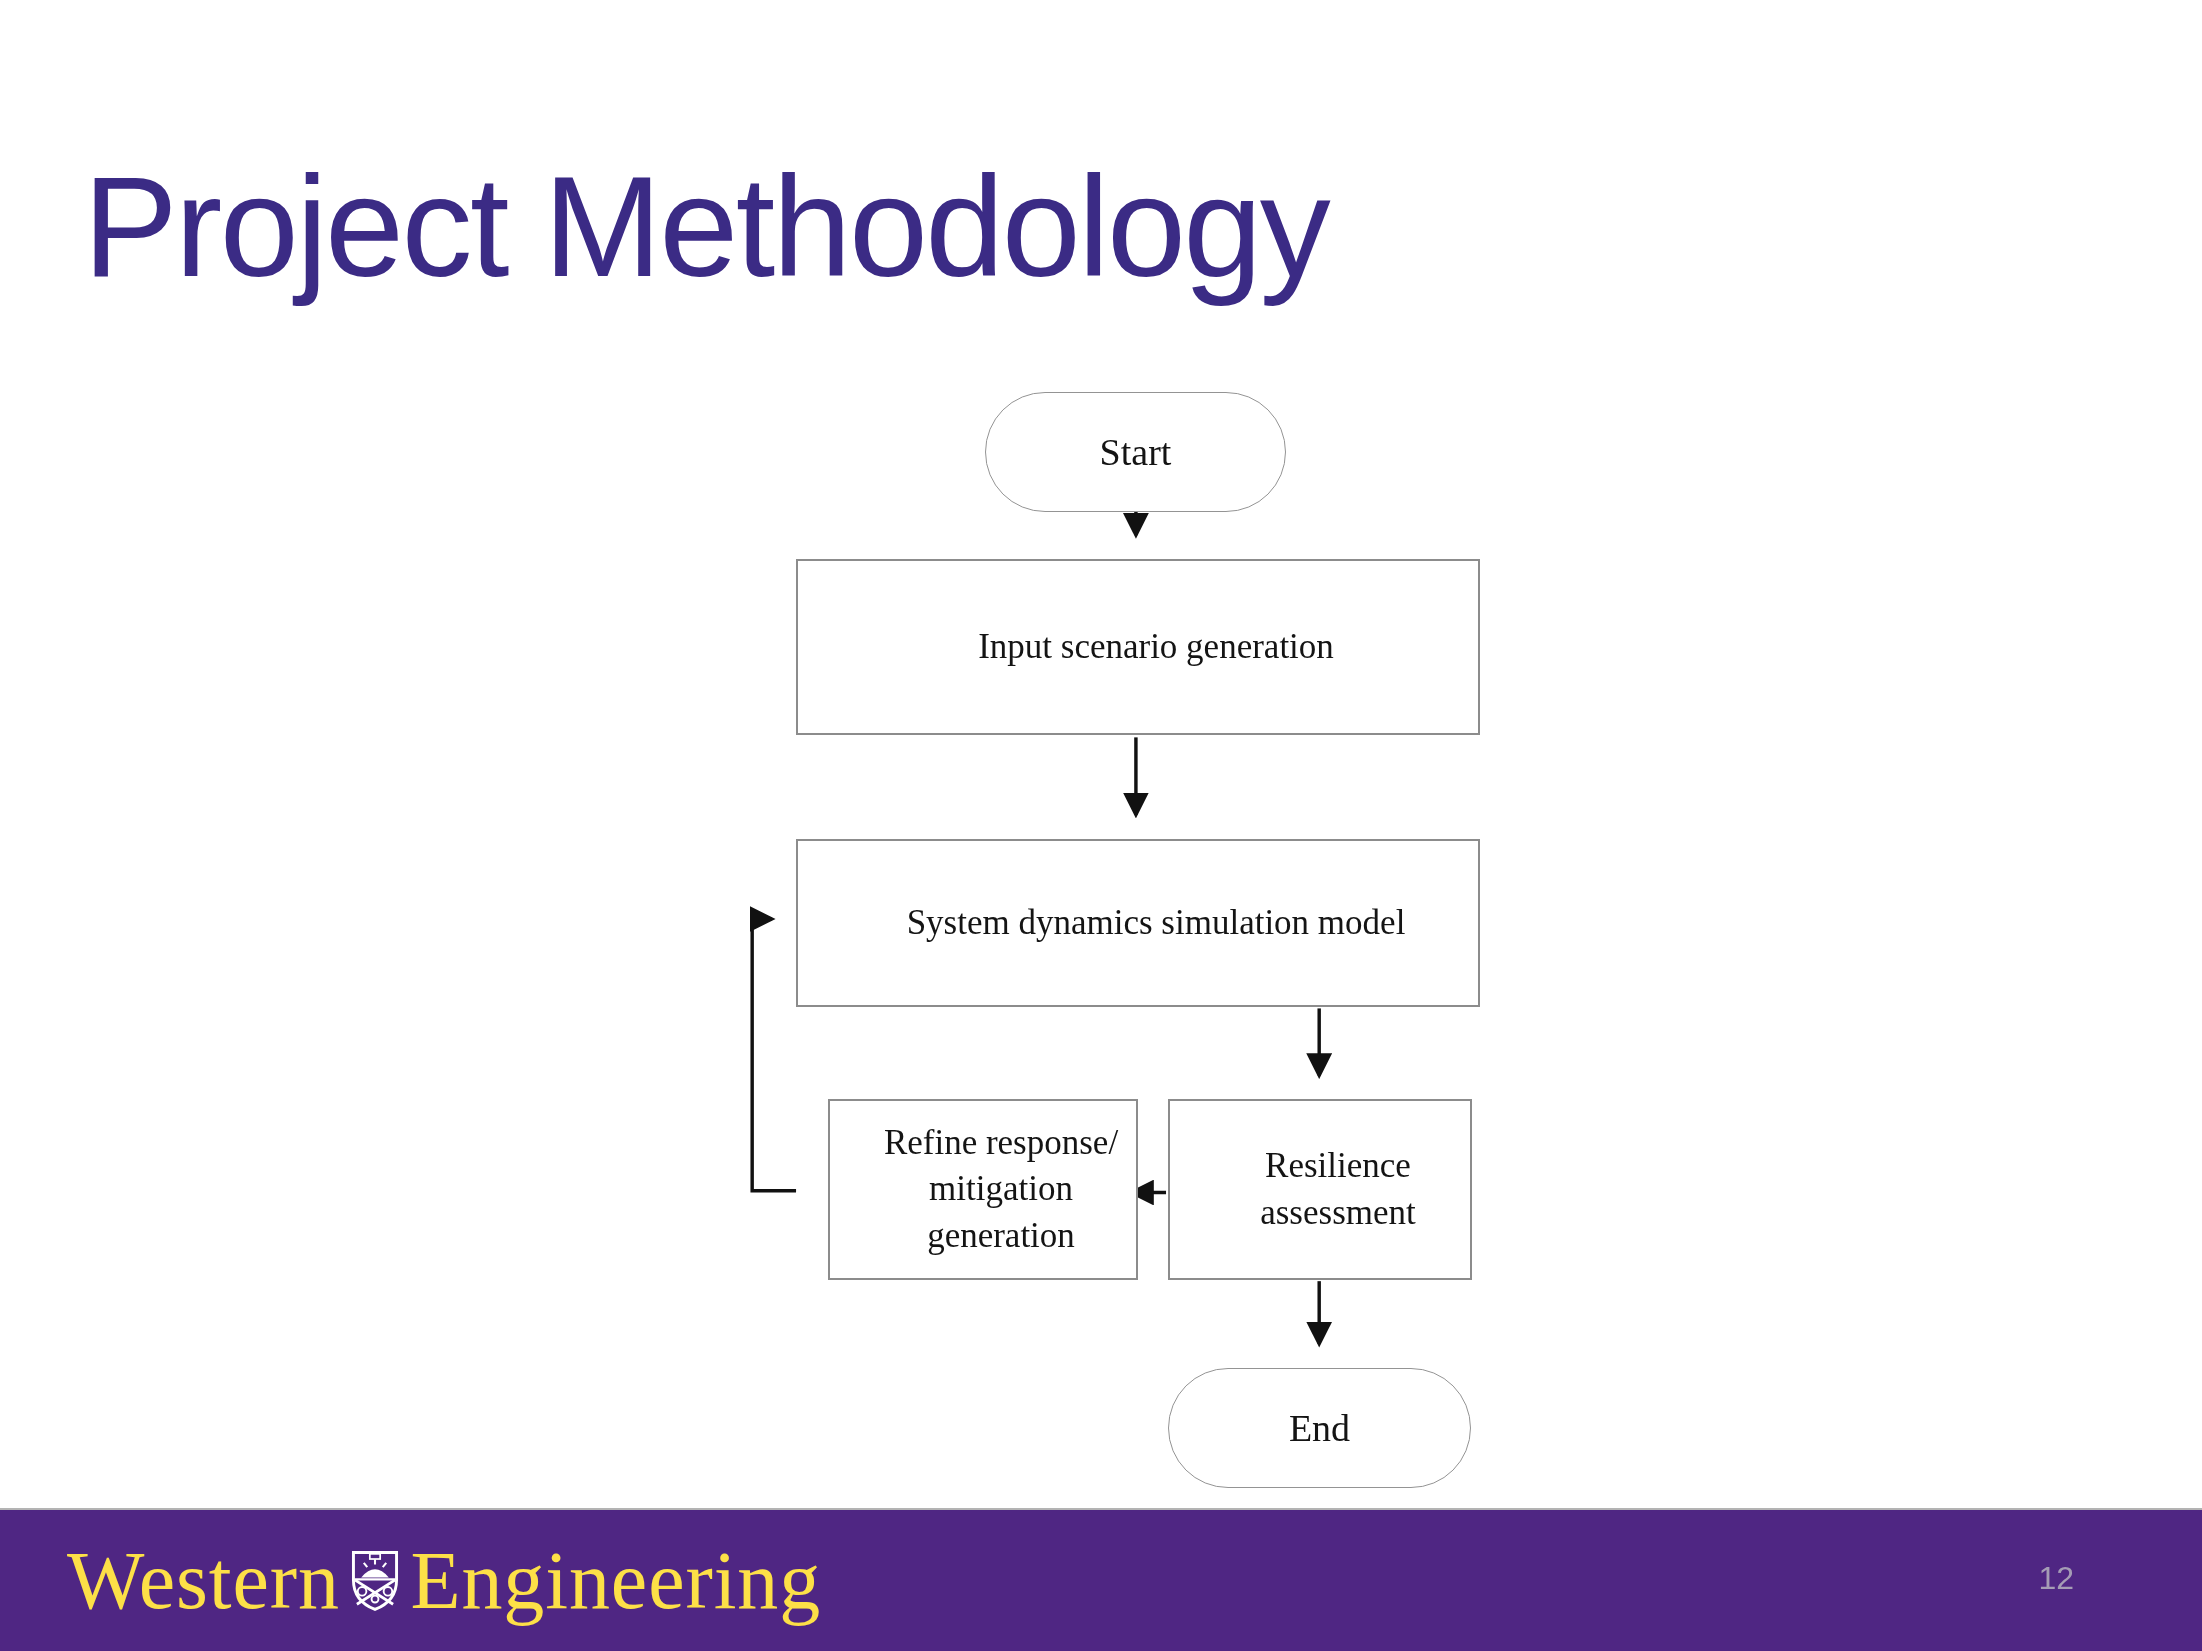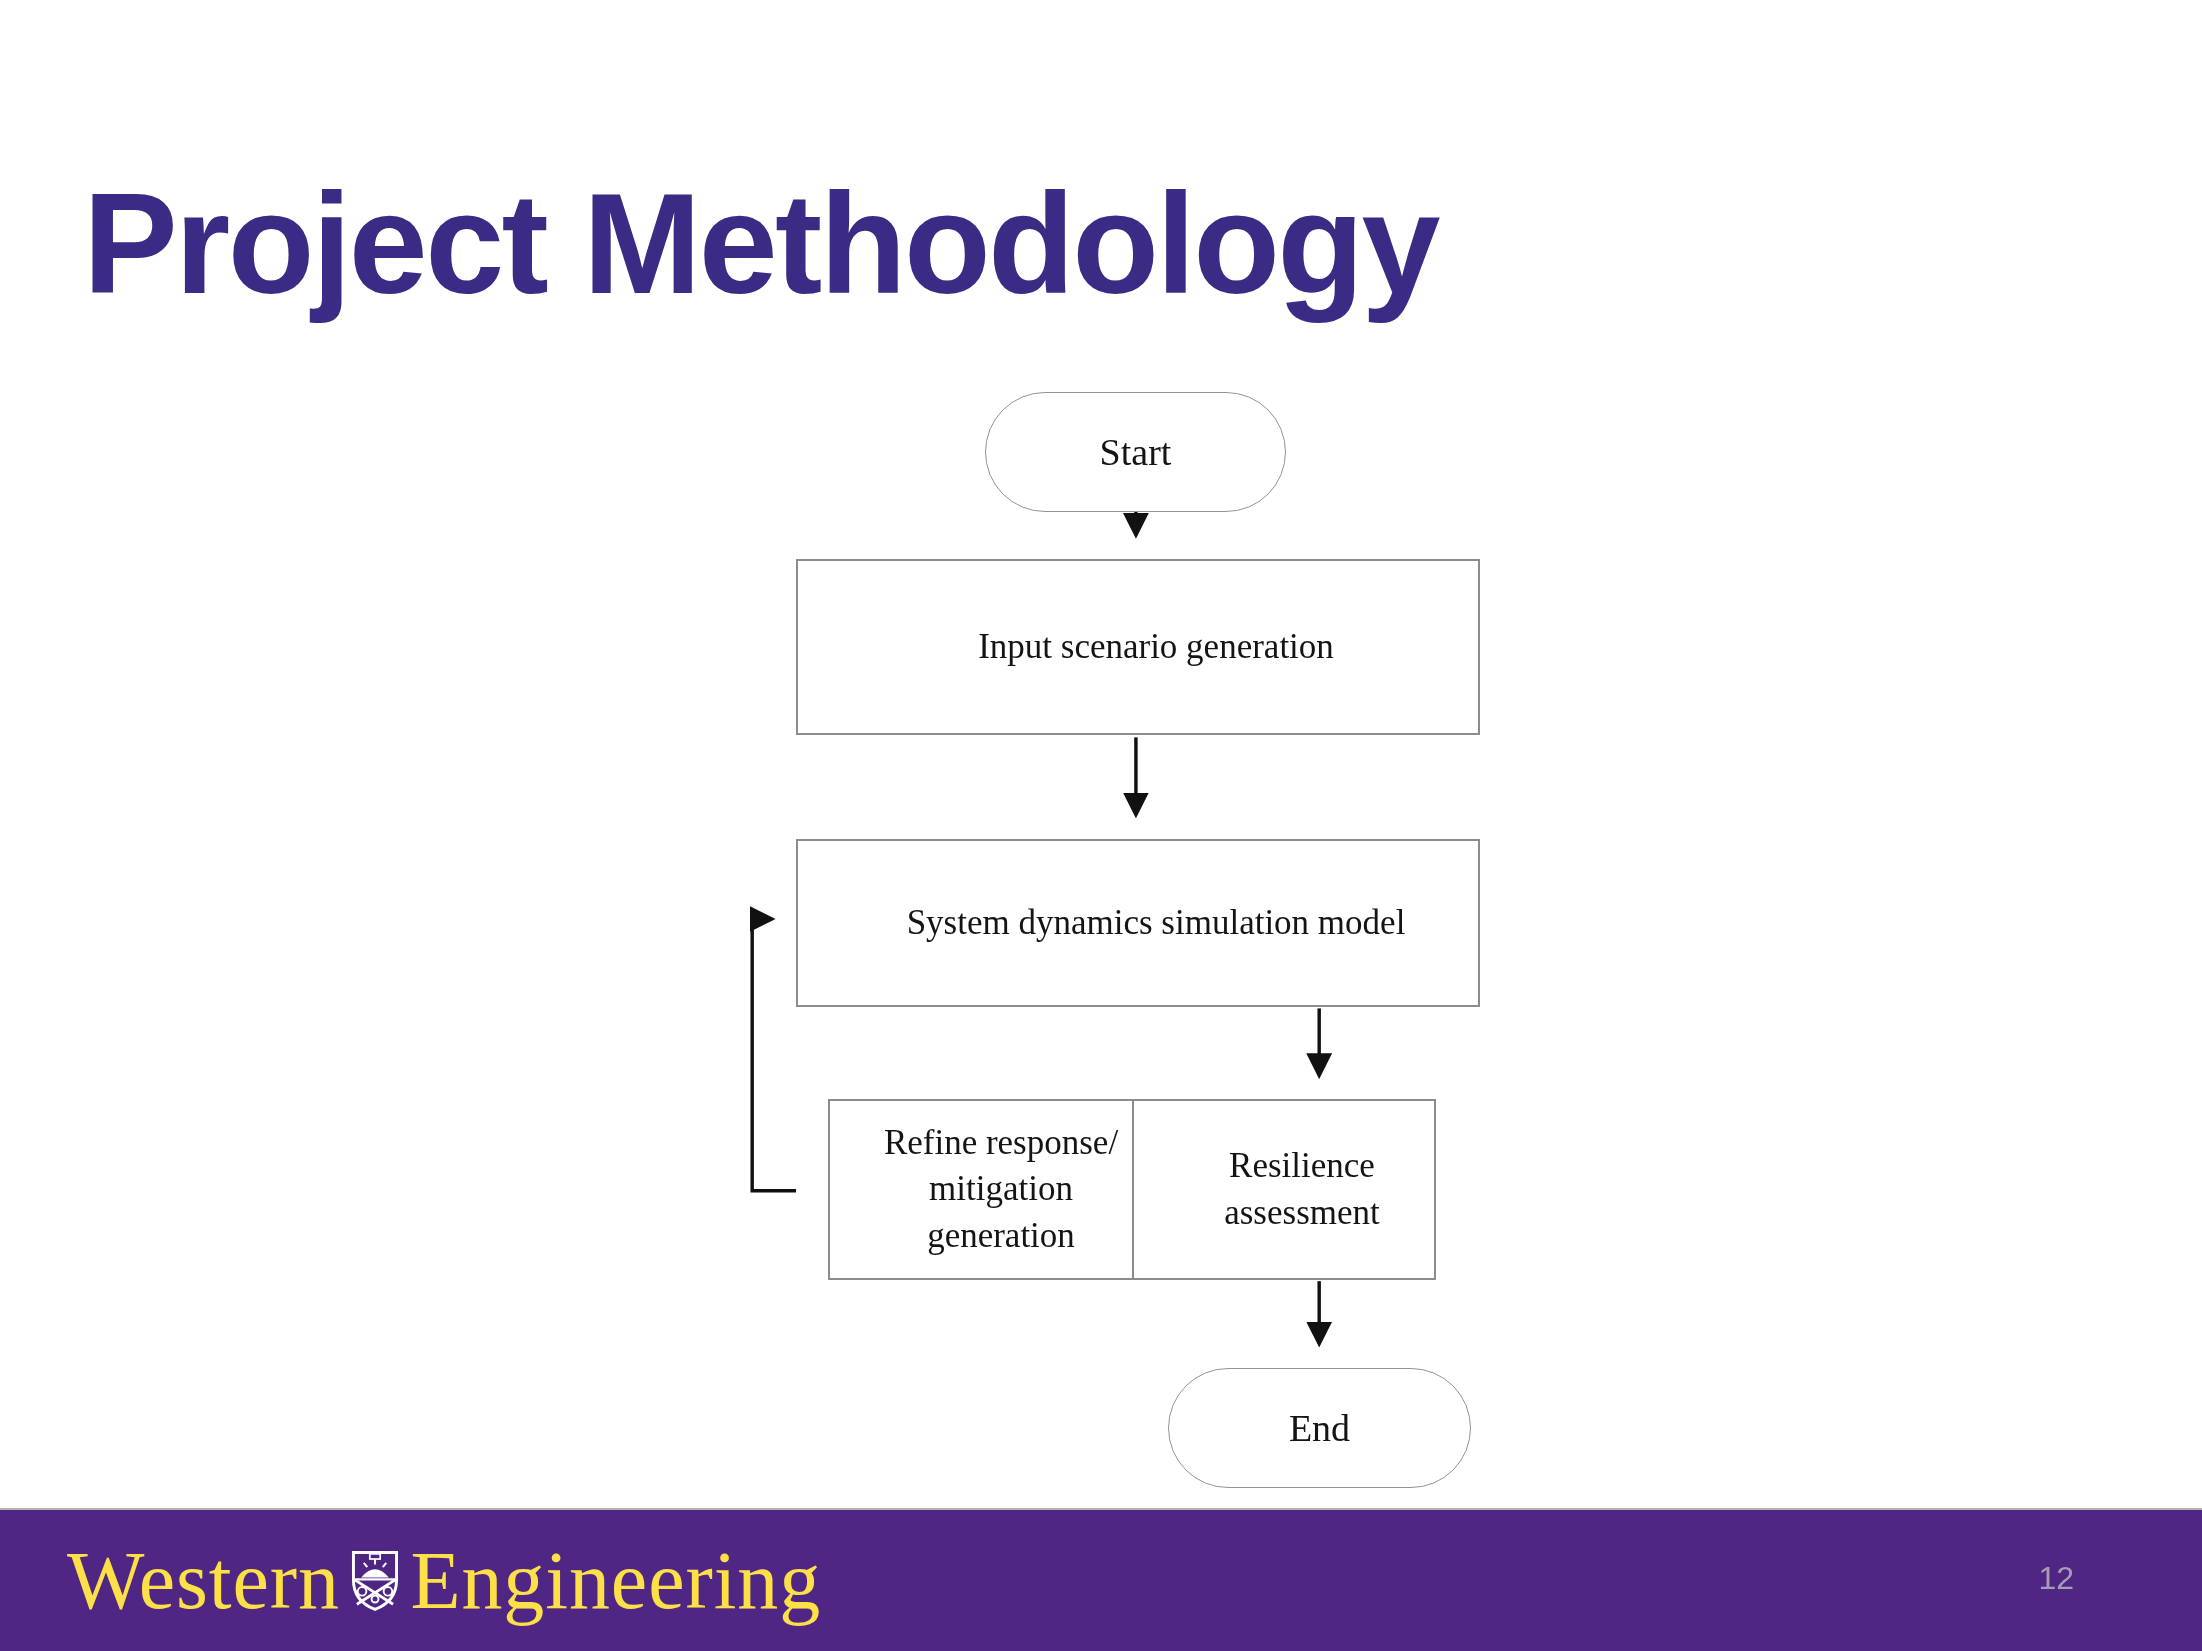--- a/index.html
+++ b/index.html
@@ -11,42 +11,41 @@
     --ink:#141414;
     --footer-topline:#b3b3b3;
   }
   *{margin:0;padding:0;box-sizing:border-box;}
   html,body{width:2203px;height:1652px;}
   body{font-family:"Liberation Sans",sans-serif;background:#ffffff;}
   .slide{position:relative;width:2203px;height:1652px;background:#ffffff;overflow:hidden;}
 
   .slide-title{
     position:absolute;left:83px;top:145px;
-    font-size:142px;font-weight:bold;letter-spacing:-2.6px;
+    font-size:142px;font-weight:normal;letter-spacing:-2.6px;
     color:var(--title-purple);
     font-family:"Liberation Sans",sans-serif;
     white-space:nowrap;
-    margin-top:17px;
   }
 
   
   .node{
     position:absolute;display:flex;align-items:center;justify-content:center;
     text-align:center;background:#ffffff;
     font-family:"Liberation Serif",serif;color:var(--ink);
     line-height:1.32;
   }
   .stadium{border:1.7px solid var(--stadium-border);border-radius:69px;font-size:38px;}
   .rect{border:2.6px solid var(--box-border);font-size:35px;padding-left:36px;}
 
   #node-start{left:985px;top:344px;width:301px;height:120px;margin-top:48px;}
   #node-input{left:796px;top:559px;width:684px;height:176px;}
   #node-system{left:796px;top:839px;width:684px;height:168px;}
   #node-refine{left:828px;top:1099px;width:310px;height:181px;}
-  #node-resilience{left:1132px;top:1099px;width:304px;height:181px;}
+  #node-resilience{left:1168px;top:1099px;width:304px;height:181px;}
   #node-end{left:1168px;top:1368px;width:303px;height:120px;}
 
   .connectors{position:absolute;left:0;top:0;width:2203px;height:1652px;pointer-events:none;}
   .connectors path{stroke:#111111;stroke-width:4px;fill:none;}
   .connectors .arrowhead{fill:#111111;stroke:none;}
 
   
   .footer-bar{
     position:absolute;left:0;bottom:0;width:2203px;height:144px;
     background:var(--footer-purple);

